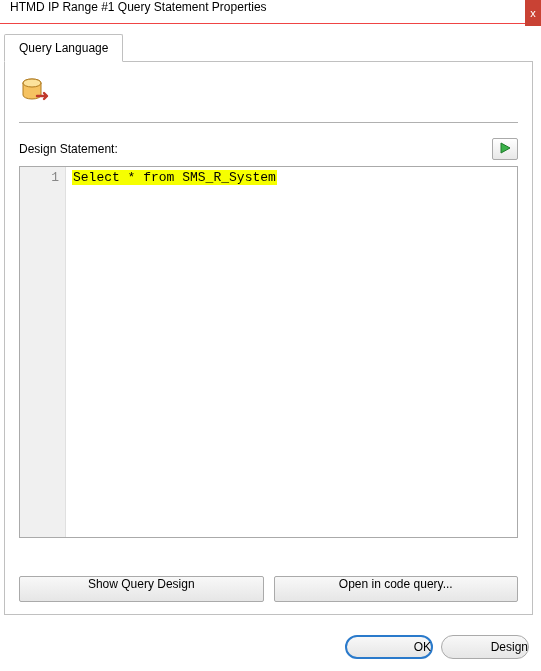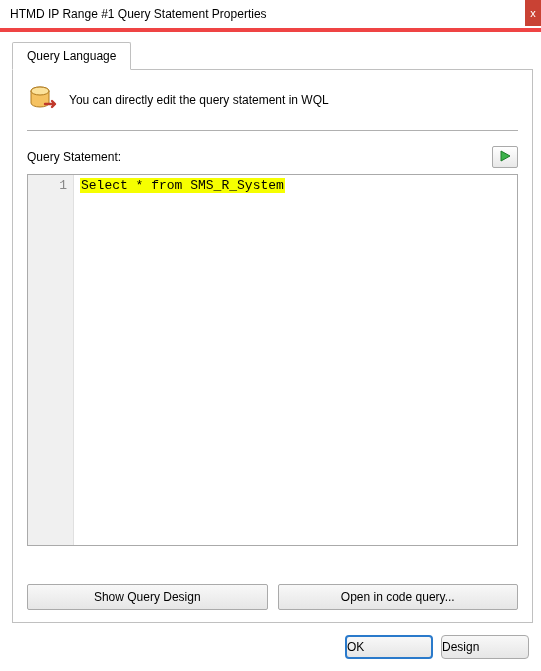--- a/index.html
+++ b/index.html
@@ -7,26 +7,25 @@
       margin: 0;
       font-family: 'Segoe UI', Tahoma, sans-serif;
       font-size: 12px;
       background: #fff;
       width: 541px;
       height: 671px;
       overflow: hidden;
       position: relative;
     }
     .titlebar {
-      height: 32px;
-      display: flex;
-      align-items: center;
+      height: 24px;
+      display: flex;
       padding: 0 10px;
       background: #fff;
-      border-bottom: 4px solid #ef4444;
+      border-bottom: 1px solid #ef4444;
       position: relative;
     }
     .titlebar-title {
       font-size: 12px;
       color: #000;
     }
     .close-btn {
       position: absolute;
       right: 0;
       top: 0;
@@ -34,21 +33,21 @@
       height: 26px;
       background: #c94234;
       color: #fff;
       display: flex;
       align-items: center;
       justify-content: center;
       font-size: 11px;
       font-family: Arial, sans-serif;
     }
     .tab-area {
-      padding: 10px 8px 0 12px;
+      padding: 10px 8px 0 4px;
     }
     .tab {
       display: inline-block;
       padding: 6px 14px;
       border: 1px solid #c0c0c0;
       border-bottom: 1px solid #fff;
       background: #fff;
       border-top-left-radius: 2px;
       border-top-right-radius: 2px;
       font-size: 12px;
@@ -142,41 +141,41 @@
       display: flex;
       gap: 10px;
     }
     .wide-btn {
       flex: 1;
       height: 26px;
       border: 1px solid #aaa;
       background: linear-gradient(#f8f8f8, #e6e6e6);
       font-size: 12px;
       display: flex;
-      align-items: center;
+      align-items: flex-start;
       justify-content: center;
       border-radius: 2px;
     }
     .dialog-btns {
       position: absolute;
       right: 12px;
       bottom: 12px;
       display: flex;
       gap: 8px;
     }
     .dlg-btn {
       width: 88px;
       height: 24px;
       border: 1px solid #aaa;
       background: linear-gradient(#f8f8f8, #e6e6e6);
       font-size: 12px;
       display: flex;
       align-items: center;
-      justify-content: flex-start;
-      border-radius: 4px;
+      justify-content: flex-end;
+      border-radius: 12px;
     }
     .dlg-btn.default {
       border: 2px solid #2a7acb;
     }
   </style>
 </head>
 <body>
 
 <div class="titlebar">
   <span class="titlebar-title">HTMD IP Range #1 Query Statement Properties</span>
@@ -193,27 +192,26 @@
 
     <div class="info-row">
       <span class="db-icon">
         <svg viewBox="0 0 32 32" width="32" height="32">
           <ellipse cx="13" cy="7" rx="9" ry="4" fill="#f5c261" stroke="#b07a1e"></ellipse>
           <path d="M4 7 v12 a9 4 0 0 0 18 0 V7" fill="#f5c261" stroke="#b07a1e"></path>
           <ellipse cx="13" cy="7" rx="9" ry="4" fill="#fce29b" stroke="#b07a1e"></ellipse>
           <path d="M18 20 l10 0 l-3 -3 m3 3 l-3 3" fill="none" stroke="#c0392b" stroke-width="2.4" stroke-linecap="round" stroke-linejoin="round"></path>
         </svg>
       </span>
-      <span class="info-text">You can directly edit the query statement in WQL</span>
     </div>
 
     <div class="hr"></div>
 
     <div class="qs-row">
-      <span class="qs-label">Query Statement:</span>
+      <span class="qs-label">Design Statement:</span>
       <div class="run-btn">
         <span>
           <svg viewBox="0 0 12 12" width="12" height="12">
             <path d="M2 1 L11 6 L2 11 Z" fill="#3bb24a" stroke="#1e7a2a"></path>
           </svg>
         </span>
       </div>
     </div>
 
     <div class="editor">

